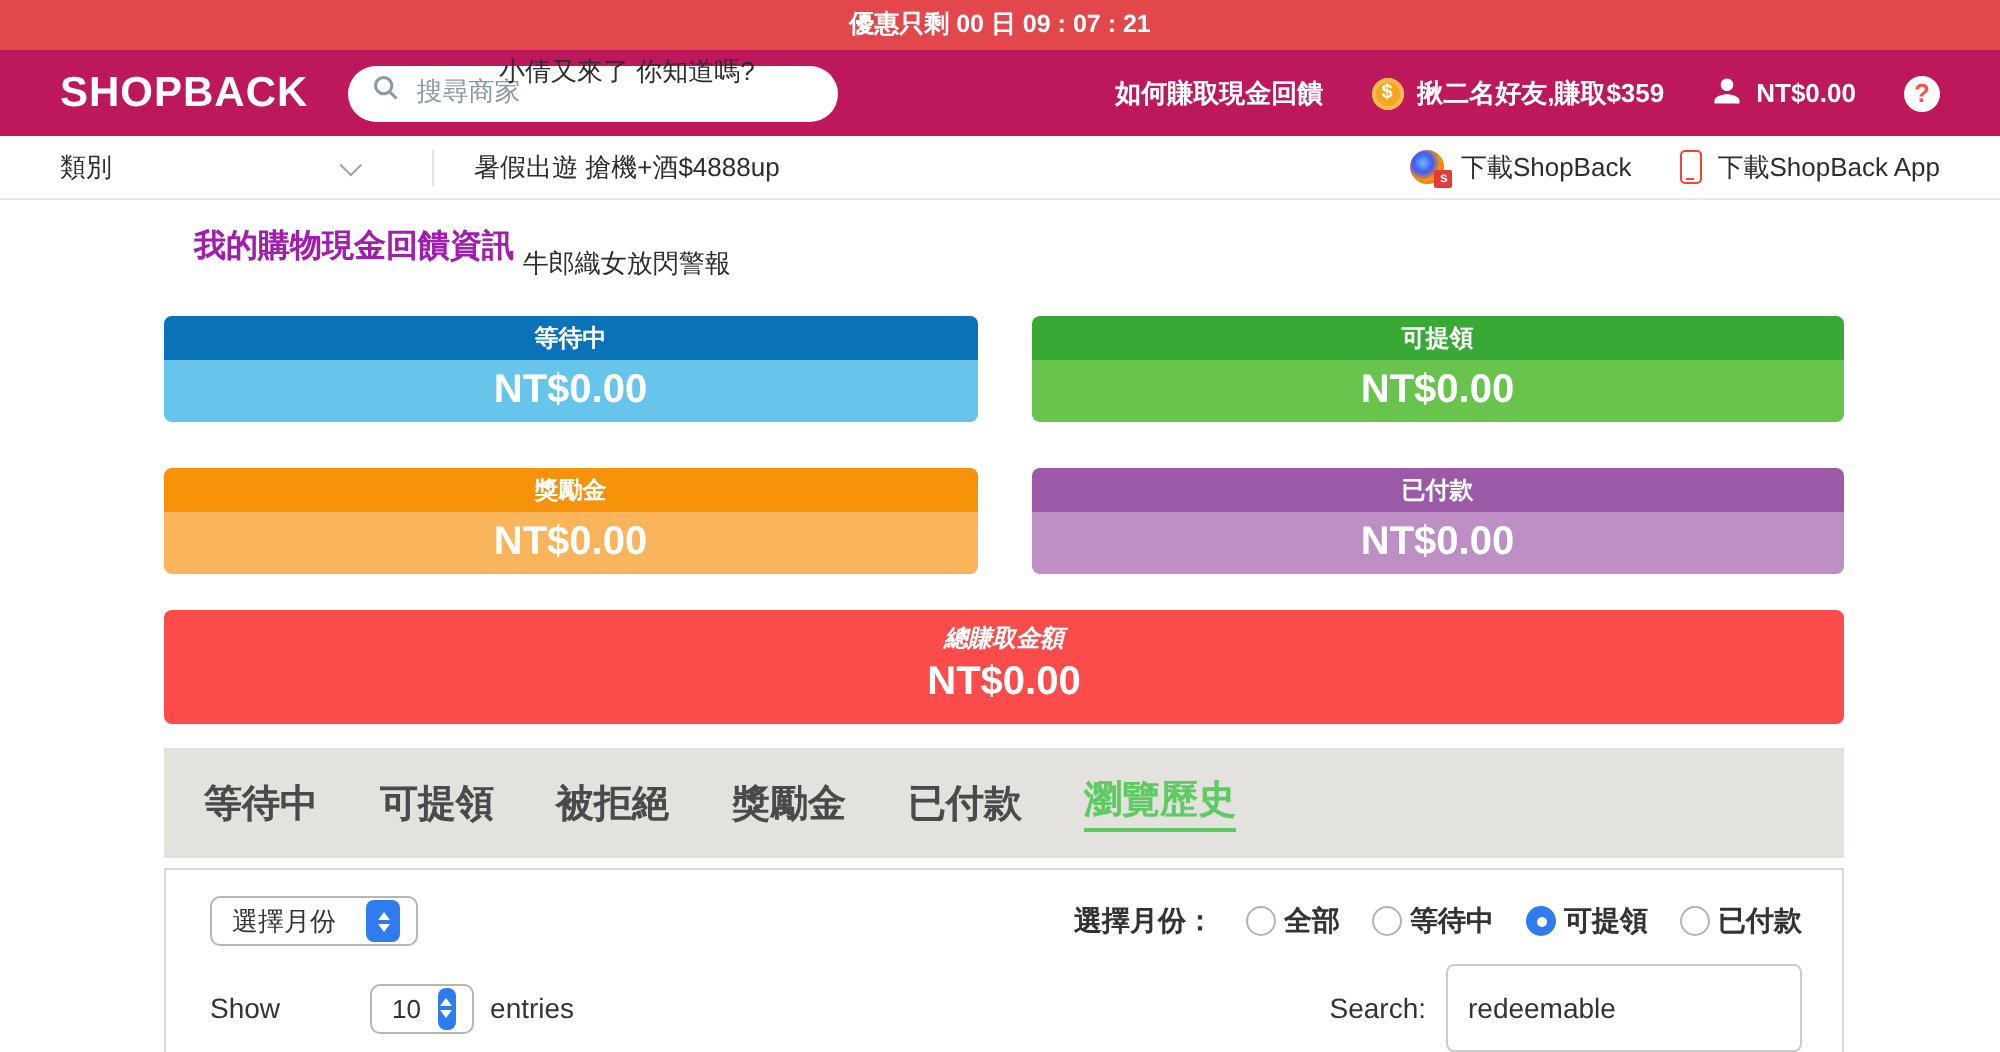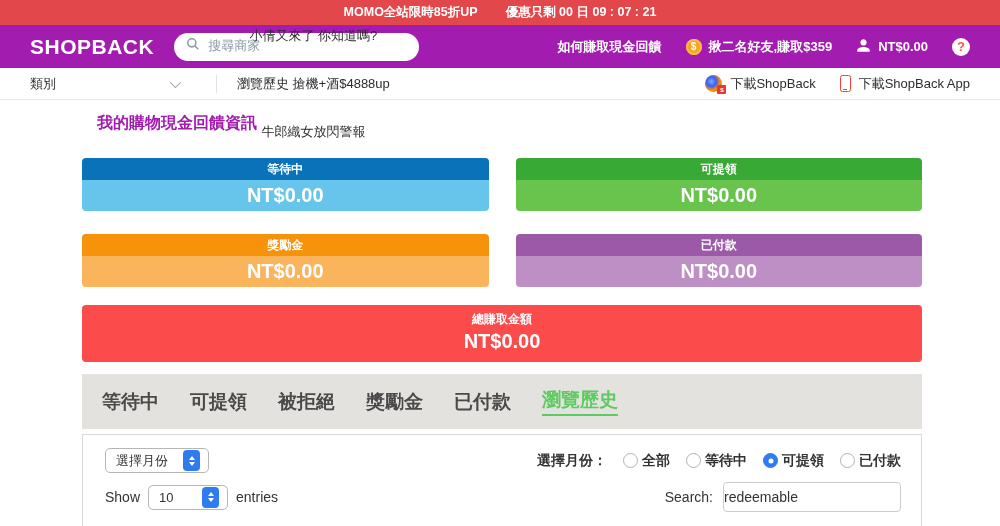--- a/index.html
+++ b/index.html
@@ -4,21 +4,21 @@
 <style>
   * { margin:0; padding:0; box-sizing:border-box; }
   html,body { width:1000px; height:526px; overflow:hidden; background:#fff;
     font-family:"Liberation Sans","DejaVu Sans",sans-serif; }
 
   
   .topbar { height:25px; background:#e2474b; display:flex; align-items:center;
     justify-content:center; gap:28px; color:#fff; font-size:12.5px; font-weight:bold; }
 
   
-  .header { height:43px; background:#a21caf; display:flex; align-items:center; padding:0 30px; }
+  .header { height:43px; background:#be185d; display:flex; align-items:center; padding:0 30px; }
   .logo { color:#fff; font-size:21px; font-weight:800; letter-spacing:.5px; }
   .search-pill { margin-left:20px; width:245px; height:28px; background:#fff; border:none;
     border-radius:14px; display:flex; align-items:center; padding:0 12px; gap:8px;font-family:Liberation Mono, monospace; }
   .search-pill input { border:none; outline:none; flex:1; font-size:13px; color:#333;
     font-family:inherit; }
   .search-pill input::placeholder { color:#8b98a5; }
   .header-right { margin-left:auto; display:flex; align-items:flex-start; gap:24px;
     color:#fff; font-size:13px; font-weight:bold; }
   .hgroup { display:flex; align-items:center; gap:7px; }
   .coin-icon { width:16px; height:16px; border-radius:50%; background:#f6a51f; color:#fff;
@@ -50,21 +50,21 @@
   
   .main { padding:0 78px 0 82px; }
   .page-title { margin:13px 15px 24px; font-size:16px; font-weight:bold; color:#a21caf; }
   .cards-grid { display:grid; grid-template-columns:1fr 1fr; gap:23px 27px; margin-bottom:18px; }
   .card-header { height:22px; line-height:22px; border-radius:4px 4px 0 0; color:#fff;
     font-size:12px; font-weight:bold; text-align:center; }
   .card-body { height:31px; line-height:31px; border-radius:0 0 4px 4px; color:#fff;
     font-size:20px; font-weight:bold; text-align:center; }
   .total-card { border-radius:4px; color:#fff; text-align:center; padding:6px 0 8px;
     margin-bottom:12px; }
-  .total-label { font-size:12px; font-weight:bold; line-height:17px; }
+  .total-label { font-size:12px; font-weight:bold; line-height:17px;font-style:italic; }
   .total-value { font-size:20px; font-weight:bold; line-height:26px; }
 
   
   .tabbar { background:#e4e2df; height:55px; display:flex; align-items:center;
     padding:0 20px; gap:31px; margin-bottom:5px; }
   .tab { font-size:19px; font-weight:bold; color:#4a4a4a; cursor:pointer; }
   .tab.active { color:#5ecb62; border-bottom:2px solid #5ecb62; padding-bottom:1px; }
 
   
   .panel { border:1px solid #d8d8d8; background:#fff; height:112px; padding:13px 20px 0 22px; }
@@ -76,38 +76,37 @@
   .mac-select .sel-text { flex:1; }
   .stepper { display:inline-flex; flex-direction:column; align-items:center;
     justify-content:center; background:#2f7cf0; width:17px; height:21px; border-radius:4px;
     margin-left:8px; }
   .tri-up { width:0; height:0; border-left:3px solid transparent; border-right:3px solid transparent;
     border-bottom:4px solid #fff; margin-bottom:2px; }
   .tri-down { width:0; height:0; border-left:3px solid transparent; border-right:3px solid transparent;
     border-top:4px solid #fff; }
   .month-select { width:104px; }
   .show-group { display:flex; align-items:center; gap:8px; font-size:14px; color:#333; }
-  .show-select { width:80px; }
+  .show-select { width:52px;margin-left:37px; }
   .filter-group { display:flex; align-items:center; gap:16px; font-size:14px; color:#333; }
   .filter-label { font-weight:bold; }
   .radio-item { display:flex; align-items:center; gap:4px; font-weight:bold; cursor:pointer; }
   .radio-dot { width:15px; height:15px; border-radius:50%; background:#fff;
     border:1px solid #b3b3b3; position:relative; }
   .radio-item.selected .radio-dot { background:#2f7cf0; border-color:#2f7cf0; }
   .radio-item.selected .radio-dot::after { content:""; position:absolute; left:50%; top:50%;
     transform:translate(-50%,-50%); width:5px; height:5px; border-radius:50%; background:#fff; }
   .search-group { display:flex; align-items:center; gap:10px; font-size:14px; color:#333; }
-  .search-input { width:178px; height:30px; border:1px solid #ccc; border-radius:4px;
-    padding:0 0; font-size:14px; color:#333; outline:none; font-family:inherit; }
+  .search-input { width:178px; height:44px; border:1px solid #ccc; border-radius:4px;
+    padding:0 10px; font-size:14px; color:#333; outline:none; font-family:inherit; }
 </style>
 </head>
 <body>
 
 <div class="topbar">
-  <span>MOMO全站限時85折UP</span>
   <span>優惠只剩 00 日 09 : 07 : 21</span>
 </div>
 
 <div class="header">
   <div class="logo">SHOPBACK</div>
   <div class="search-pill">
     <span>
       <svg width="14" height="14" viewBox="0 0 24 24" fill="none" stroke="#8b98a5" stroke-width="2.6">
         <circle cx="10" cy="10" r="7"></circle>
           <line x1="15.5" y1="15.5" x2="21" y2="21"></line>
@@ -134,21 +133,21 @@
 </div>
 
 <div class="nav">
   <div class="cat-group">
     <span>類別</span>
     <span class="chev-down"></span>
   </div>
   <span class="vdiv"></span>
   <div class="nav-links">
     <span>小倩又來了 你知道嗎?</span>
-    <span>瀏覽歷史 搶機+酒$4888up</span>
+    <span>暑假出遊 搶機+酒$4888up</span>
     <span>牛郎織女放閃警報</span>
   </div>
   <div class="nav-right">
     <span class="firefox-icon">
       <span class="firefox-badge">s</span>
     </span>
     <span>下載ShopBack</span>
     <span class="gap"></span>
     <span class="phone-icon"></span>
     <span>下載ShopBack App</span>

